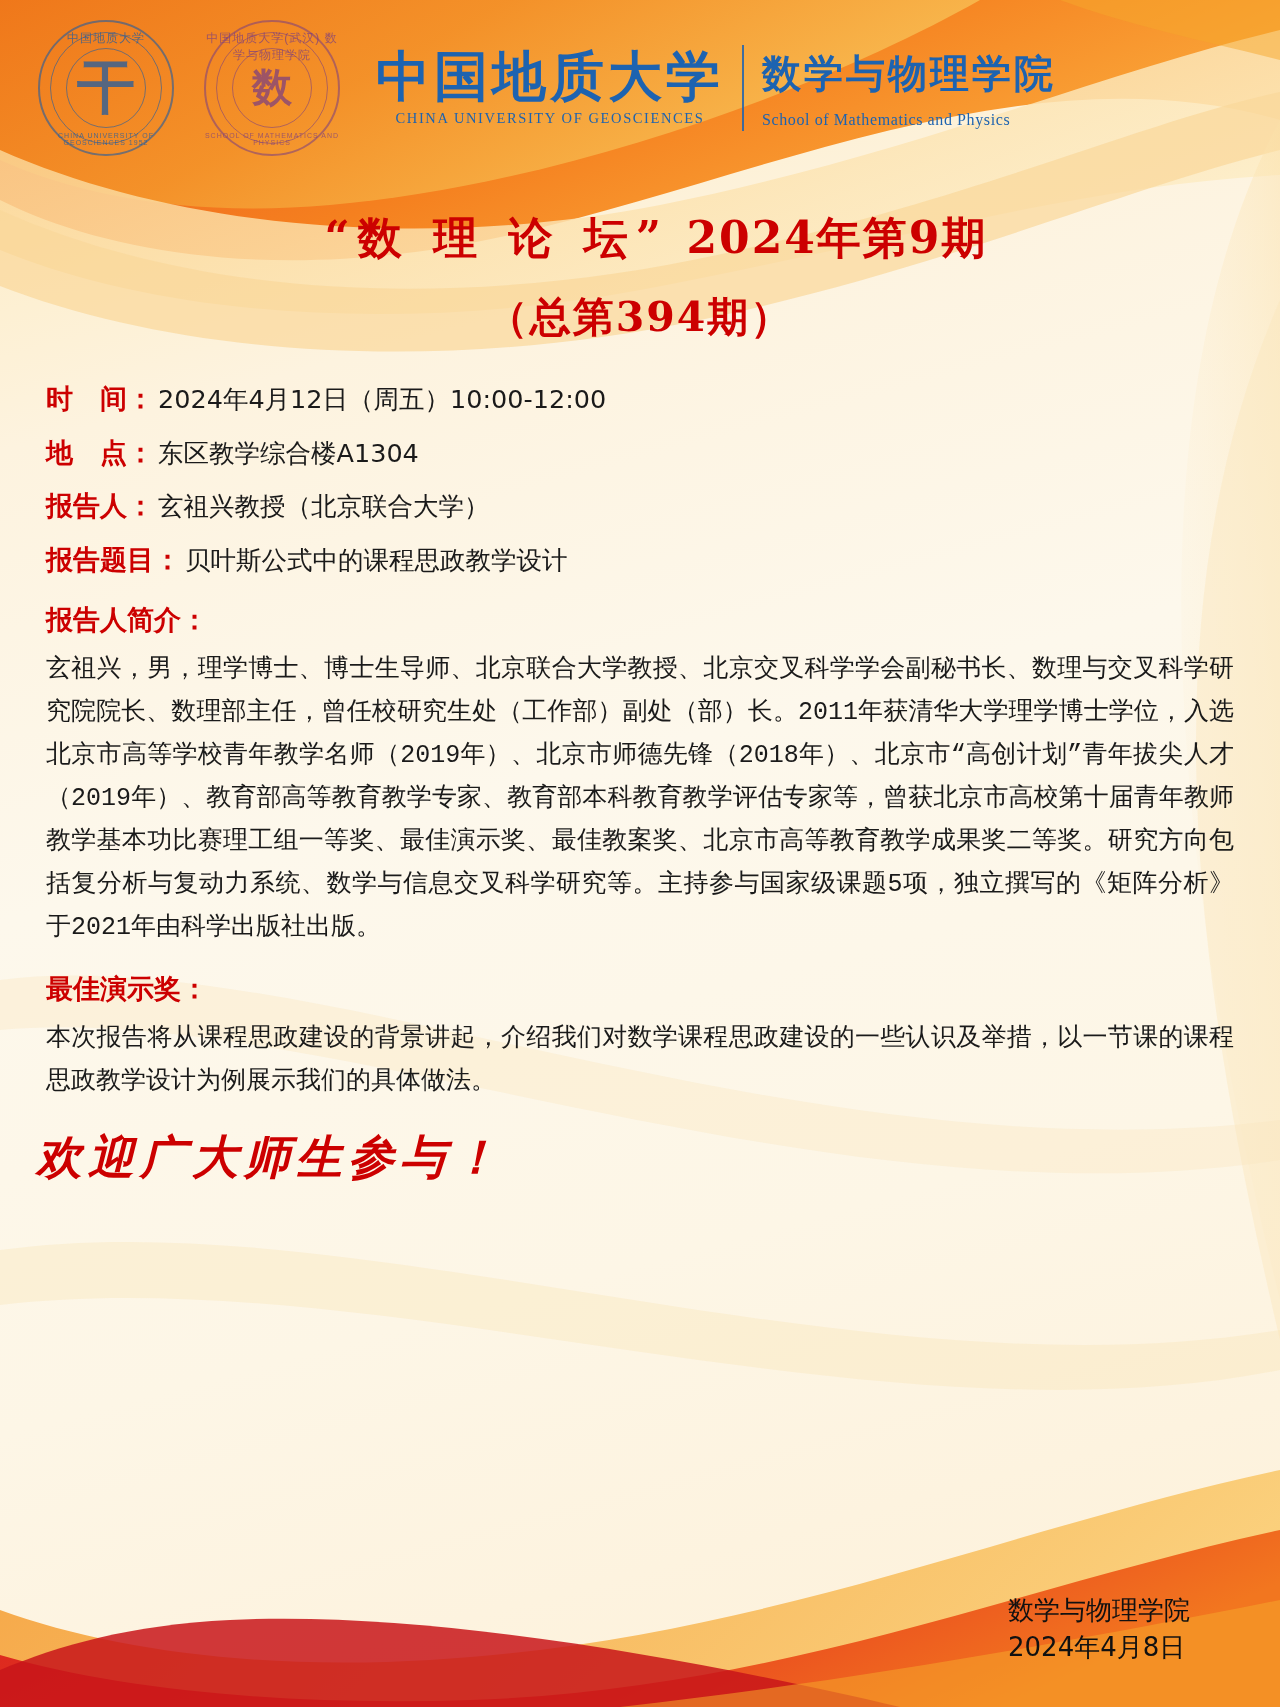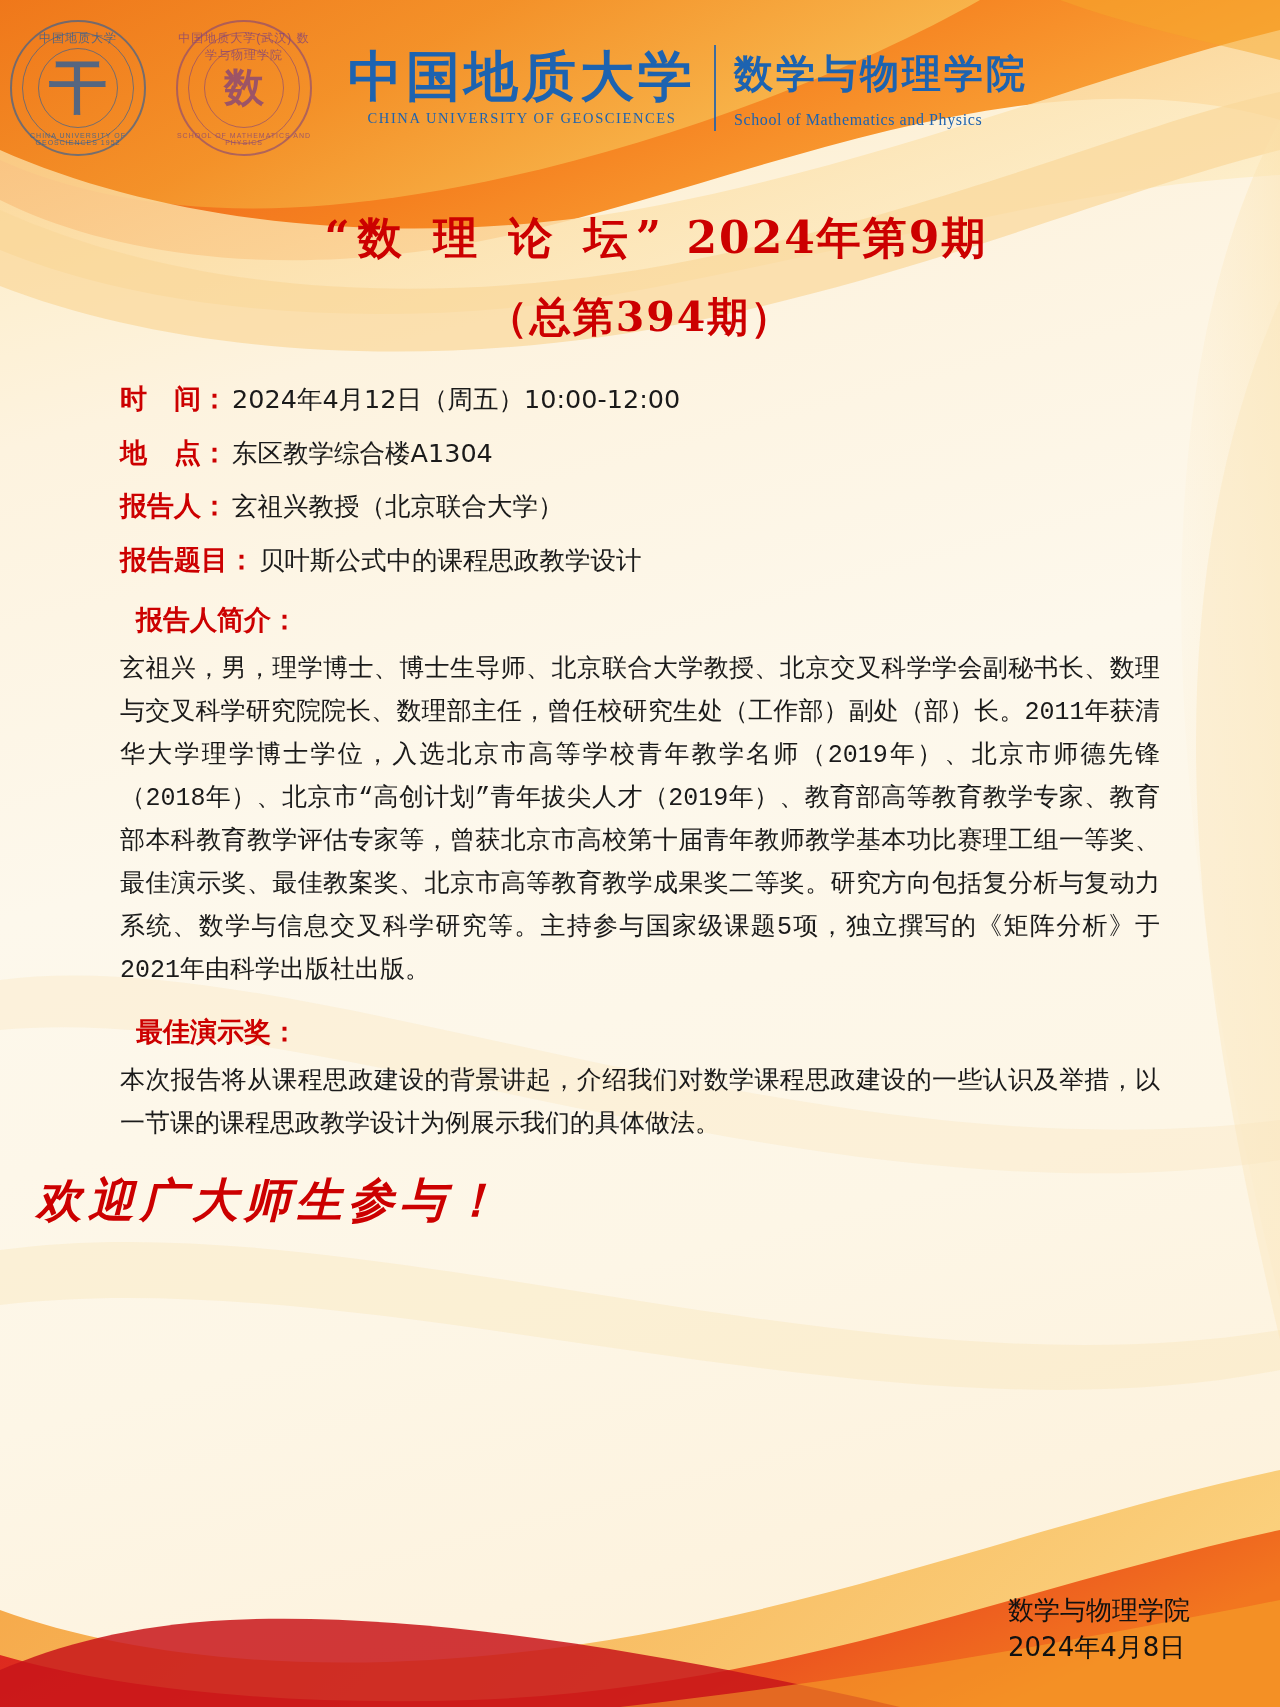--- a/index.html
+++ b/index.html
@@ -25,21 +25,21 @@
   
   .bg-layer { position: absolute; inset: 0; overflow: hidden; pointer-events: none; }
   .bg-layer svg { position: absolute; top: 0; left: 0; }
 
   
   .header {
     position: relative;
     height: 175px;
     display: flex;
     align-items: center;
-    padding-left: 8px;
+    padding-left: 36px;
     box-sizing: border-box;
   }
   .seal {
     position: relative;
     width: 140px;
     height: 140px;
     border-radius: 50%;
     flex: 0 0 auto;
   }
   .seal .ring {
@@ -140,21 +140,21 @@
     font-family: "DejaVu Serif", serif;
     font-size: 41px;
     font-weight: bold;
     color: #cc0000;
     letter-spacing: 2px;
   }
 
   
   .content {
     position: relative;
-    padding: 0 120px;
+    padding: 0 46px;
     box-sizing: border-box;
     margin-top: 34px;
   }
   .info-row {
     display: flex;
     align-items: baseline;
     margin-bottom: 13px;
     font-size: 27px;
     line-height: 1.5;
   }
@@ -171,21 +171,20 @@
     font-size: 25.5px;
   }
 
   .section-head {
     color: #cc0000;
     font-weight: bold;
     font-family: "DejaVu Serif", serif;
     font-size: 27px;
     margin-top: 22px;
     margin-bottom: 10px;
-    margin-left: 16px;
   }
   .para {
     color: #1a1a1a;
     font-family: Liberation Mono, monospace;
     font-size: 25px;
     line-height: 1.72;
     text-align: justify;
     text-justify: inter-ideograph;
   }
   .para.bio { margin-bottom: 4px; }

